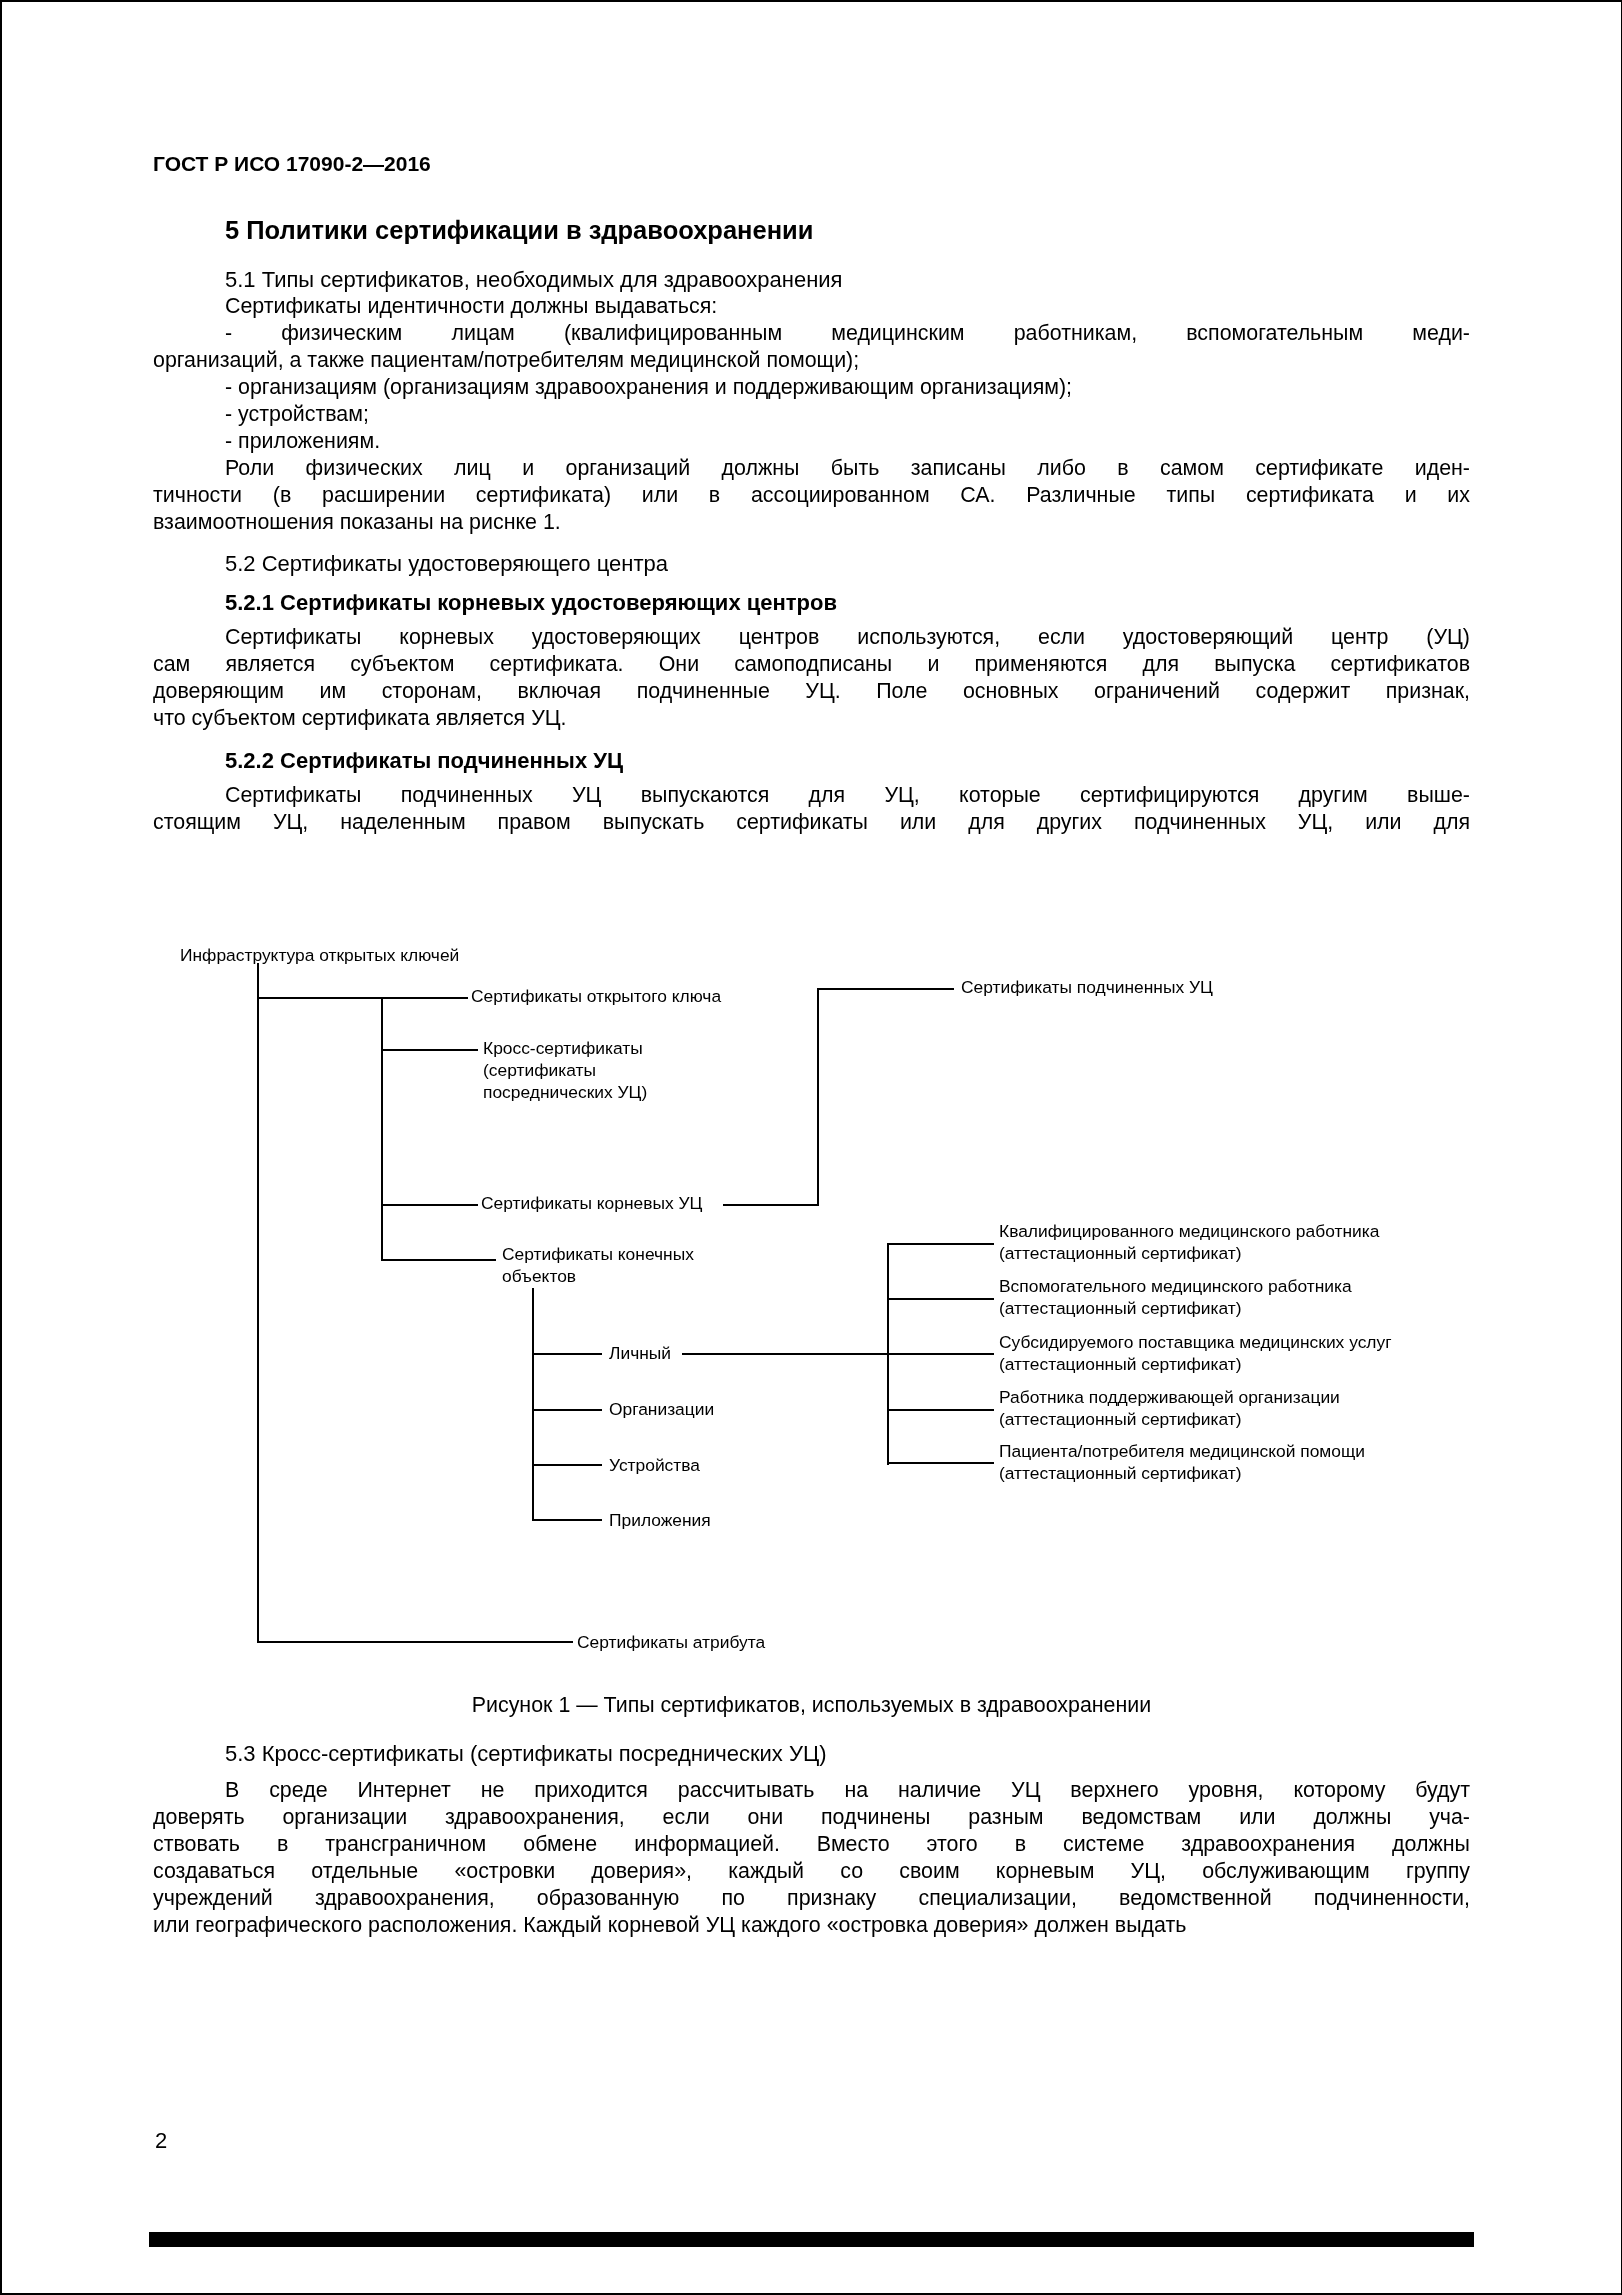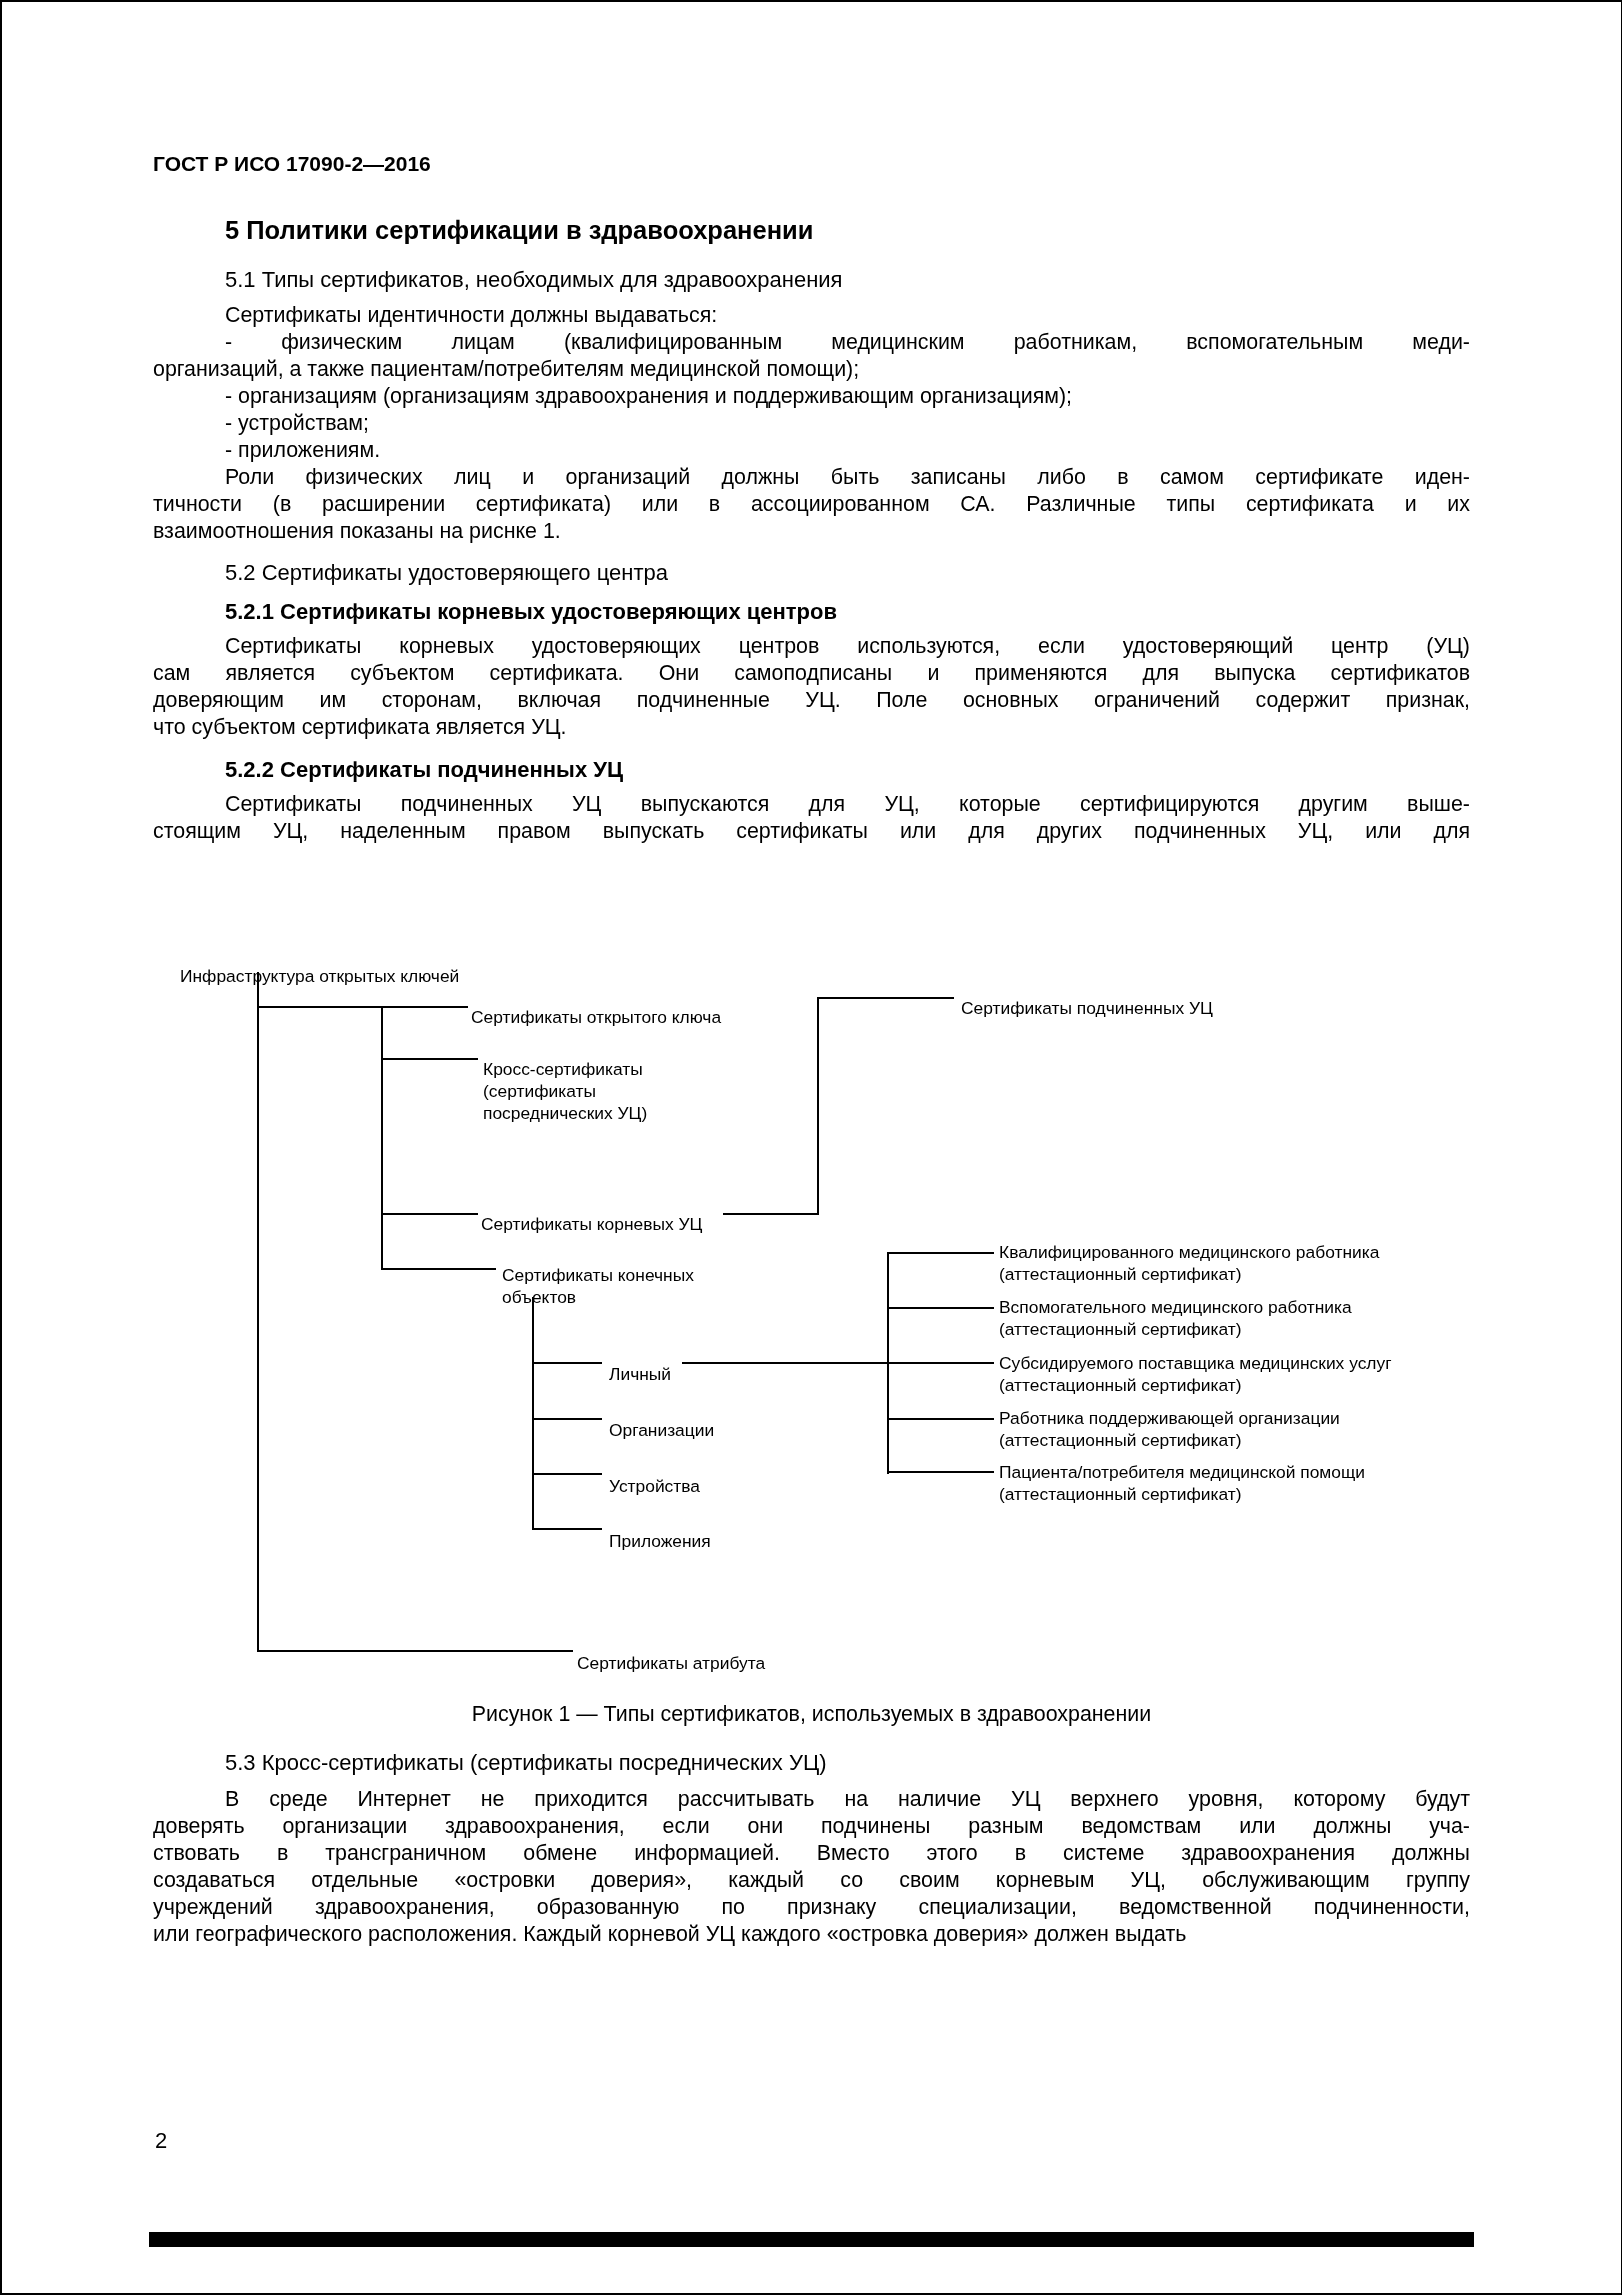--- a/index.html
+++ b/index.html
@@ -22,42 +22,42 @@
   .h1 { font-size: 25.5px; font-weight: 700; line-height: 31px; margin: 38px 0 0 72px; }
   .h2 { font-size: 22px; font-weight: 400; line-height: 27px; margin-left: 72px; }
   .h3 { font-size: 22px; font-weight: 700; line-height: 27px; margin-left: 72px; }
 
   .para { font-size: 21.4px; line-height: 27px; }
   .para .tl { text-align: justify; text-align-last: justify; white-space: normal; }
   .para .tl.last { text-align-last: left; }
   .para.indent .tl:first-child { text-indent: 72px; }
 
   .figure { position: relative; height: 724px; margin-top: 105px; }
-  .d-label { position: absolute; font-size: 17.4px; line-height: 22px; white-space: nowrap; margin-top: 12px; }
+  .d-label { position: absolute; font-size: 17.4px; line-height: 22px; white-space: nowrap; }
   .d-label .tl { text-align: left; }
   .hl { position: absolute; height: 2px; background: #000; }
   .vl { position: absolute; width: 2px; background: #000; }
 
   .caption { margin-top: 27px; text-align: center; font-size: 21.4px; line-height: 27px; }
 
   .page-number { position: absolute; left: 153px; top: 2126px; font-size: 22px; }
   .footer-bar { position: absolute; left: 147px; top: 2230px; width: 1325px; height: 15.4px; background: #000; }
 </style>
 </head>
 <body>
 
 <div class="page">
 
   <div class="doc-header">ГОСТ Р ИСО 17090-2—2016</div>
 
   <div class="h1">5 Политики сертификации в здравоохранении</div>
 
   <div class="h2" style="margin-top:20px">5.1 Типы сертификатов, необходимых для здравоохранения</div>
 
-  <div class="para indent" style="margin-top:9px">
+  <div class="para indent" style="margin-top:0">
       <div class="tl last">Сертификаты идентичности должны выдаваться:</div>
     </div>
   <div class="para indent">
       <div class="tl">- физическим лицам (квалифицированным медицинским работникам, вспомогательным меди-</div>
       <div class="tl last">организаций, а также пациентам/потребителям медицинской помощи);</div>
     </div>
   <div class="para indent">
       <div class="tl last">- организациям (организациям здравоохранения и поддерживающим организациям);</div>
     </div>
   <div class="para indent">

